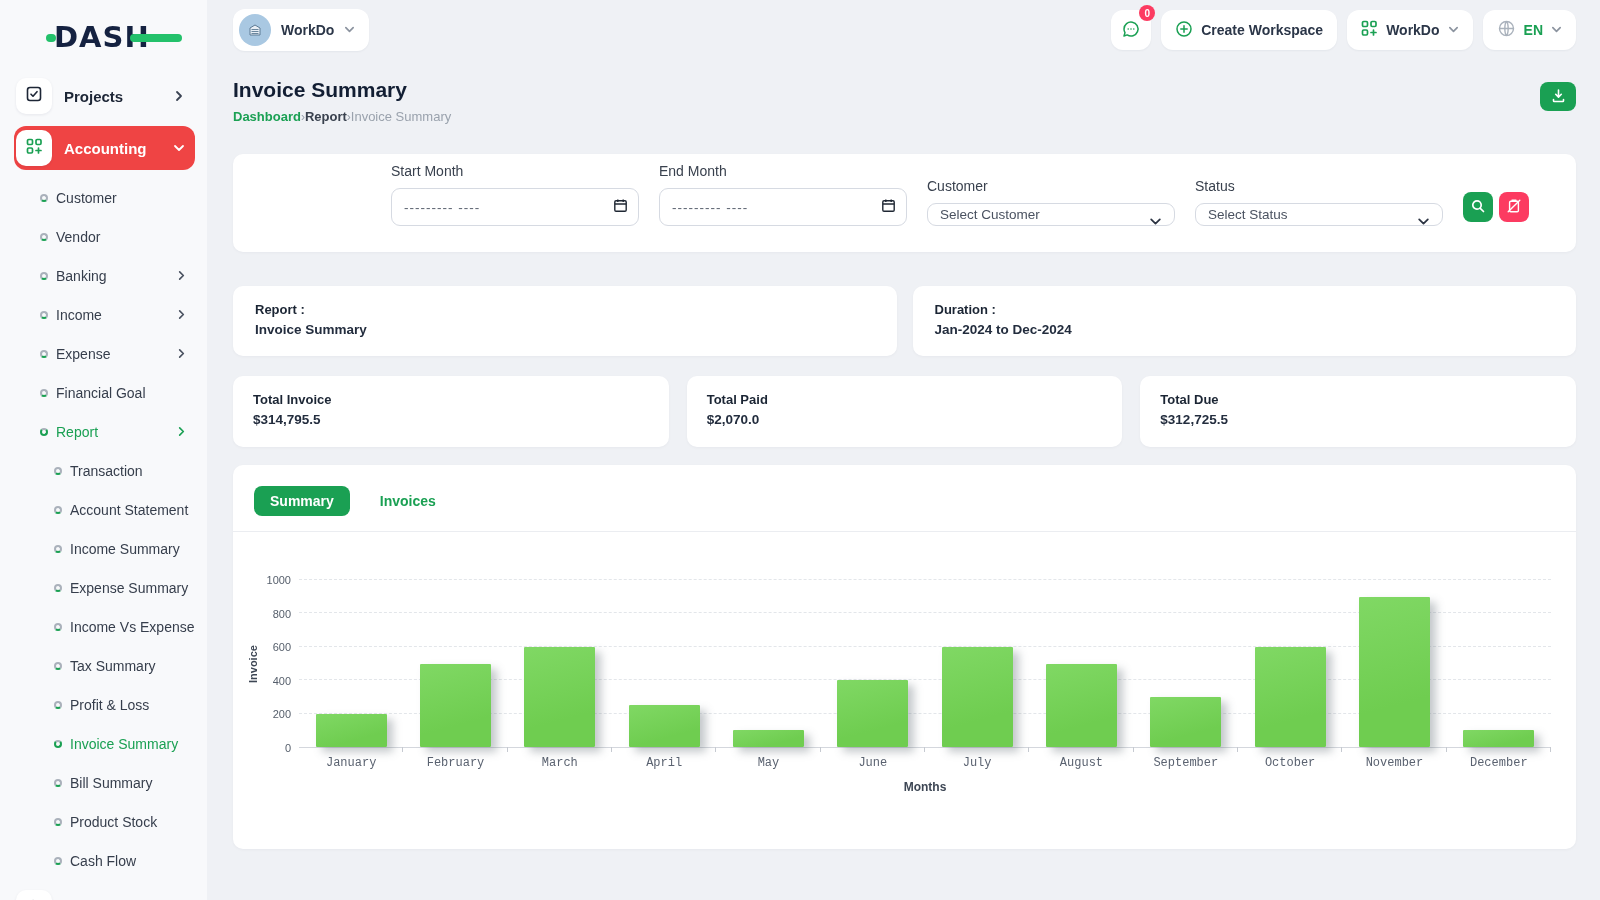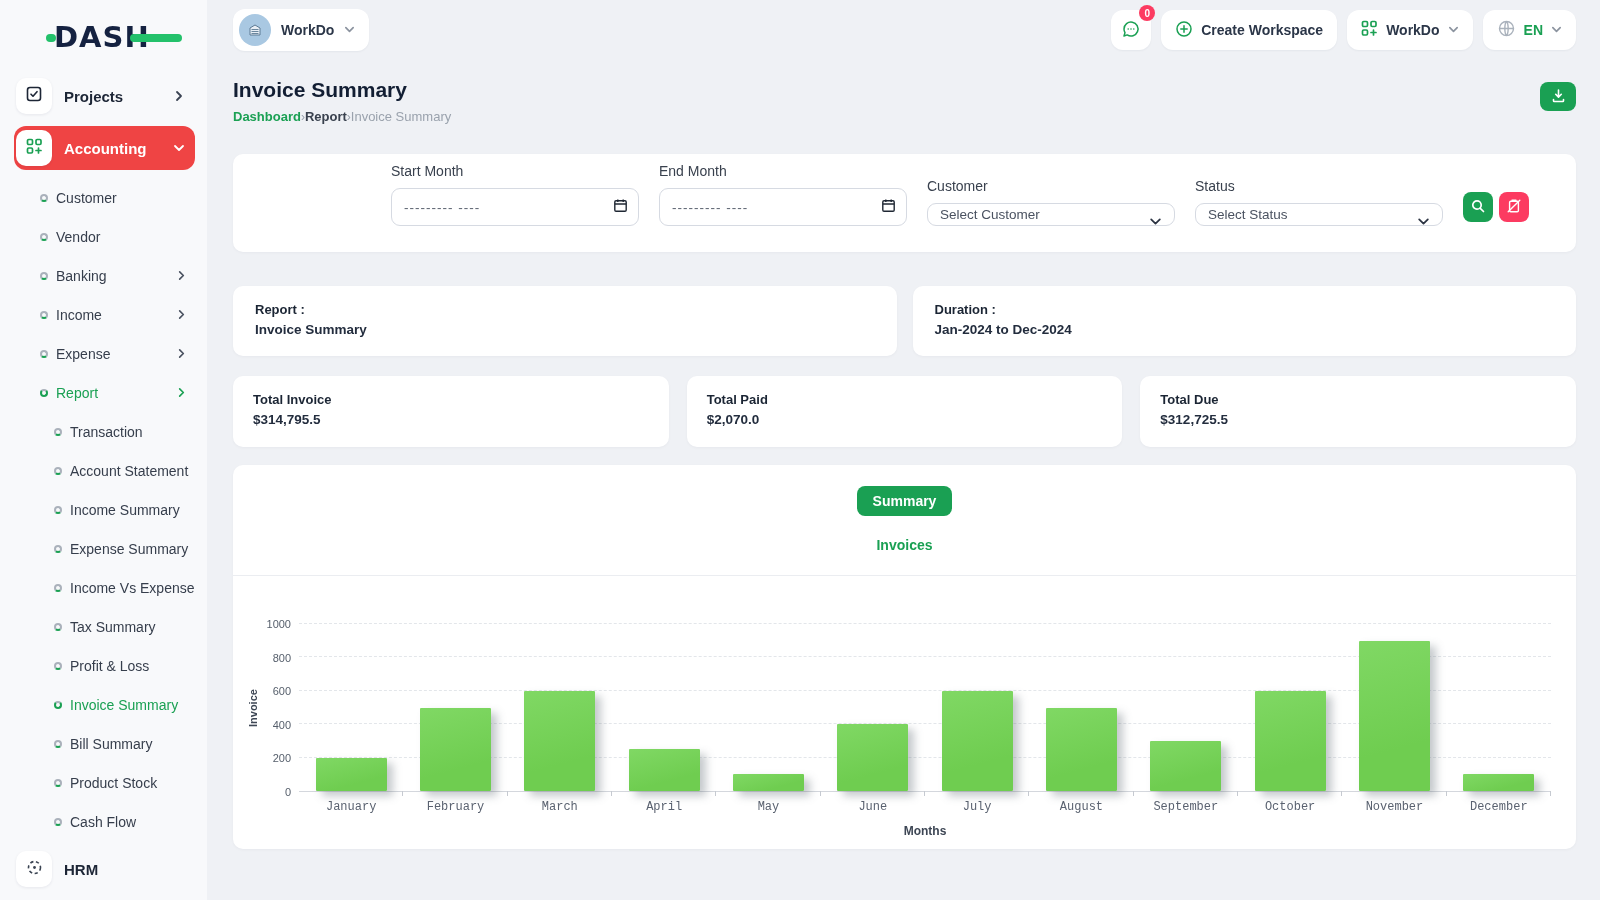--- a/index.html
+++ b/index.html
@@ -73,21 +73,21 @@
   .sq-pink{ background:#fc3b61; }
   
   .info-row{ display:flex; gap:16px; margin-top:34px;}
   .info-card{ flex:1; padding:16px 22px; height:70px;}
   .info-label{ font-size:13px; font-weight:700; color:#1b2534;}
   .info-value{ font-size:13.5px; font-weight:600; color:#232d3e; margin-top:5px;}
   .totals-row{ display:flex; gap:18px; margin-top:20px;}
   .total-card{ flex:1; padding:16px 20px; height:71px;}
   
   .chart-card{ margin-top:18px; height:384px; overflow:hidden;}
-  .tabs-bar{ padding:21px 21px 15px; border-bottom:1px solid #ebedf1; display:flex; align-items:center; gap:14px;flex-direction:column;}
+  .tabs-bar{ padding:21px 21px 15px; border-bottom:1px solid #ebedf1; display:flex; align-items:center; gap:14px;}
   .tab{ border:none; background:transparent; color:#1aa053; font-size:14px; font-weight:600; height:30px; padding:0 16px; border-radius:8px; cursor:pointer; font-family:inherit;}
   .tab.active{ background:#1aa053; color:#fff;}
   .chart-body{ display:flex; padding:48px 25px 0 14px;}
   .y-title{ writing-mode:vertical-rl; transform:rotate(180deg); font-size:11px; font-weight:700; color:#3d4654; height:168px; display:flex; align-items:center; justify-content:center;}
   .chart-main{ flex:1; }
   .plot-row{ display:flex; }
   .y-ticks{ width:40px; position:relative; height:168px; flex:0 0 40px;}
   .ytick{ position:absolute; right:8px; transform:translateY(50%); font-size:11px; color:#555e6b;}
   .plot{ flex:1; height:168px; position:relative; display:flex; align-items:flex-end; border-bottom:1px solid #d4d7dd;}
   .gridline{ position:absolute; left:0; right:0; height:0; border-top:1px dashed #e3e6ea; }
@@ -177,20 +177,25 @@
     </div>
       <div class="submenu-item">
       <span class="bullet"></span>
       <span class="submenu-label">Expense</span>
       <span class="chev">
         <svg width="11" height="11" viewBox="0 0 12 12" fill="none" stroke="currentColor" stroke-width="1.8" stroke-linecap="round" stroke-linejoin="round">
             <path d="M4 2l4 4-4 4"></path>
           </svg>
       </span>
     </div>
+      <div class="submenu-item">
+      <span class="bullet"></span>
+      <span class="submenu-label">Financial Goal</span>
+
+    </div>
       <div class="submenu-item active">
       <span class="bullet"></span>
       <span class="submenu-label">Report</span>
       <span class="chev">
         <svg width="11" height="11" viewBox="0 0 12 12" fill="none" stroke="currentColor" stroke-width="1.8" stroke-linecap="round" stroke-linejoin="round">
             <path d="M4 2l4 4-4 4"></path>
           </svg>
       </span>
     </div>
     </div>

